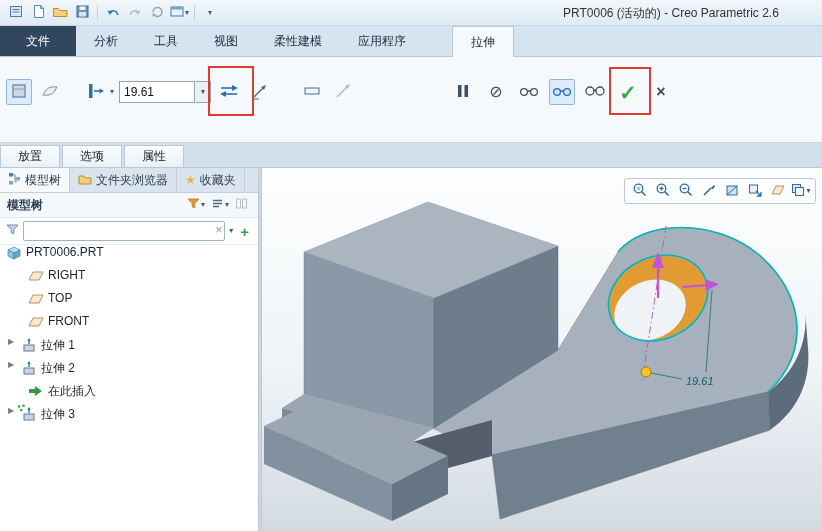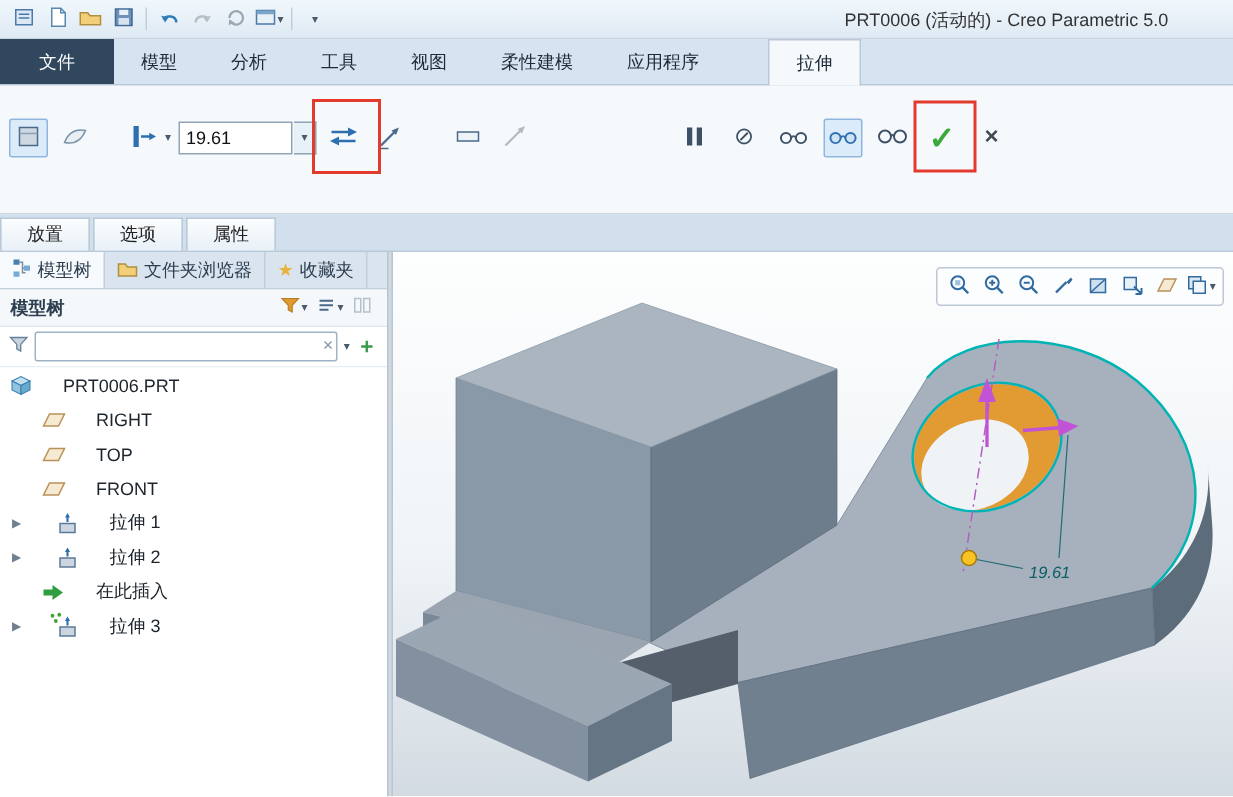--- a/index.html
+++ b/index.html
@@ -60,21 +60,21 @@
   .treeheader{height:25px;display:flex;align-items:center;padding:0 7px;background:#f4f8fb;border-bottom:1px solid #e0e8ef}
   .th-title{font-weight:bold;color:#2c3e50;margin-right:auto}
   .hbtn{display:flex;align-items:center;gap:1px;padding:2px 3px;border-radius:2px}
   .filterrow{height:27px;display:flex;align-items:center;gap:4px;padding:0 6px;border-bottom:1px solid #e6edf3}
   .searchwrap{position:relative;flex:1;height:20px}
   .searchinput{width:100%;height:20px;border:1px solid #9fb3c6;border-radius:2px;background:#fff;
     padding:0 16px 0 5px;font-size:12px;font-family:"Liberation Sans",sans-serif}
   .clearx{position:absolute;right:3px;top:2px;color:#8a98a6;font-size:12px;line-height:14px}
   .plusbtn{color:#3e9a4e;font-weight:bold;font-size:15px;line-height:1;padding:0 3px}
   .tree{background:#fff}
-  .trow{height:23px;display:flex;align-items:center;gap:20px;padding-left:28px;white-space:nowrap}
+  .trow{height:23px;display:flex;align-items:flex-start;gap:4px;padding-left:28px;white-space:nowrap}
   .trow.lv0{padding-left:6px}
   .trow.hasarrow{padding-left:5px}
   .arrow{width:12px;font-size:8px;color:#70808f;text-align:center;flex:none}
   .ticon{width:16px;height:16px;flex:none;display:flex;align-items:center;justify-content:center;position:relative}
   .editmark{position:absolute;left:-4px;top:-4px}
   .tlabel{color:#1c242c}
 
   
   .splitter{position:absolute;left:258px;top:168px;width:4px;height:363px;background:#cfd9e2;
     border-left:1px solid #b9c6d2;border-right:1px solid #b9c6d2}
@@ -146,26 +146,25 @@
       <svg width="16" height="15">
             <rect x="2" y="3" width="12" height="9" fill="#e8f1f8" stroke="#4a7aa8"></rect>
             <rect x="2" y="3" width="12" height="2.5" fill="#7aa3c8"></rect>
           </svg></span>
       <span class="ddg">▾</span>
       </span>
     <span class="tsep"></span>
     <span class="tbtn">
         <span class="ddg">▾</span>
       </span>
-    <span class="title-text">PRT0006 (活动的) - Creo Parametric 5.0</span>
+    <span class="title-text">PRT0006 (活动的) - Creo Parametric 2.6</span>
   </div>
 
   <div class="tabrow">
     <span class="rtab file">文件</span>
-    <span class="rtab">模型</span>
     <span class="rtab">分析</span>
     <span class="rtab">工具</span>
     <span class="rtab">视图</span>
     <span class="rtab">柔性建模</span>
     <span class="rtab">应用程序</span>
     <span class="rtab active">拉伸</span>
   </div>
 
   <div class="ribbon">
     <div class="dash-left">

